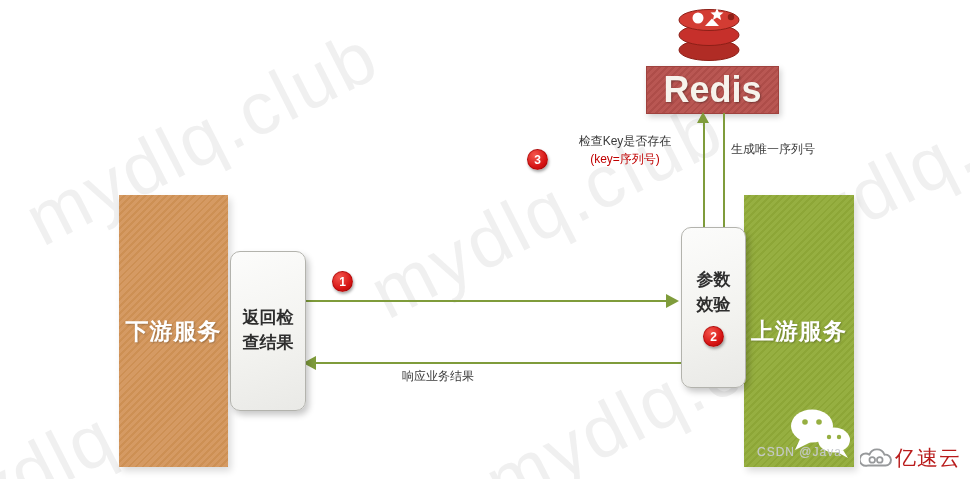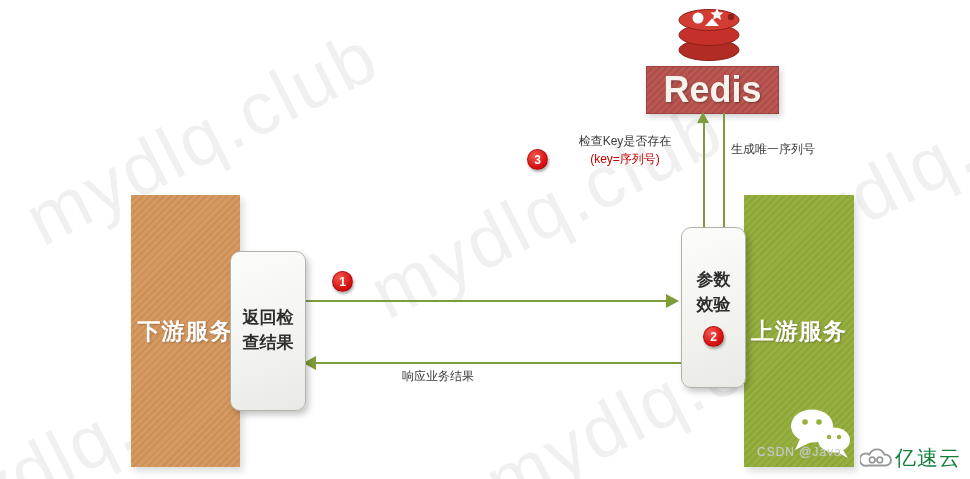--- a/index.html
+++ b/index.html
@@ -16,21 +16,21 @@
   .bigbox{
     position:absolute;width:109px;height:272px;z-index:1;
     display:flex;align-items:center;justify-content:center;
     box-shadow:3px 4px 7px rgba(0,0,0,0.14);
   }
   .bigbox .biglabel{
     color:#fff;font-size:23px;font-weight:bold;letter-spacing:1px;white-space:nowrap;
     text-shadow:1px 1px 2px rgba(0,0,0,0.25);
   }
   .box-orange{
-    left:131px;top:195px;
+    left:119px;top:195px;
     background:repeating-linear-gradient(135deg,#d59a63 0px,#d59a63 3px,#cd9054 3px,#cd9054 5px);
   }
   .box-green{
     left:744px;top:195px;width:110px;
     background:repeating-linear-gradient(135deg,#96af41 0px,#96af41 3px,#8da637 3px,#8da637 5px);
     align-items:center;
   }
   
   .redis-box{
     position:absolute;left:646px;top:66px;width:131px;height:46px;z-index:2;
@@ -89,21 +89,21 @@
   
   .wechat-icon{position:absolute;left:788px;top:407px;z-index:5;}
   .csdn-wm{
     position:absolute;left:757px;top:445px;z-index:5;font-size:12px;
     color:rgba(195,198,202,0.95);letter-spacing:1px;white-space:nowrap;
     text-shadow:0 0 1px rgba(255,255,255,0.4);
   }
   .brand{
     position:absolute;left:860px;top:444px;z-index:6;display:flex;align-items:center;gap:3px;
   }
-  .brand-text{font-size:21px;color:#15803d;letter-spacing:1px;}
+  .brand-text{font-size:21px;color:#b91c1c;letter-spacing:1px;}
 </style>
 </head>
 <body>
 
 <div class="canvas">
 
   <span class="wm" style="left:10px;top:95px">mydlq.club</span>
   <span class="wm" style="left:355px;top:168px">mydlq.club</span>
   <span class="wm" style="left:740px;top:120px">mydlq.club</span>
   <span class="wm" style="left:-100px;top:398px">mydlq.club</span>

